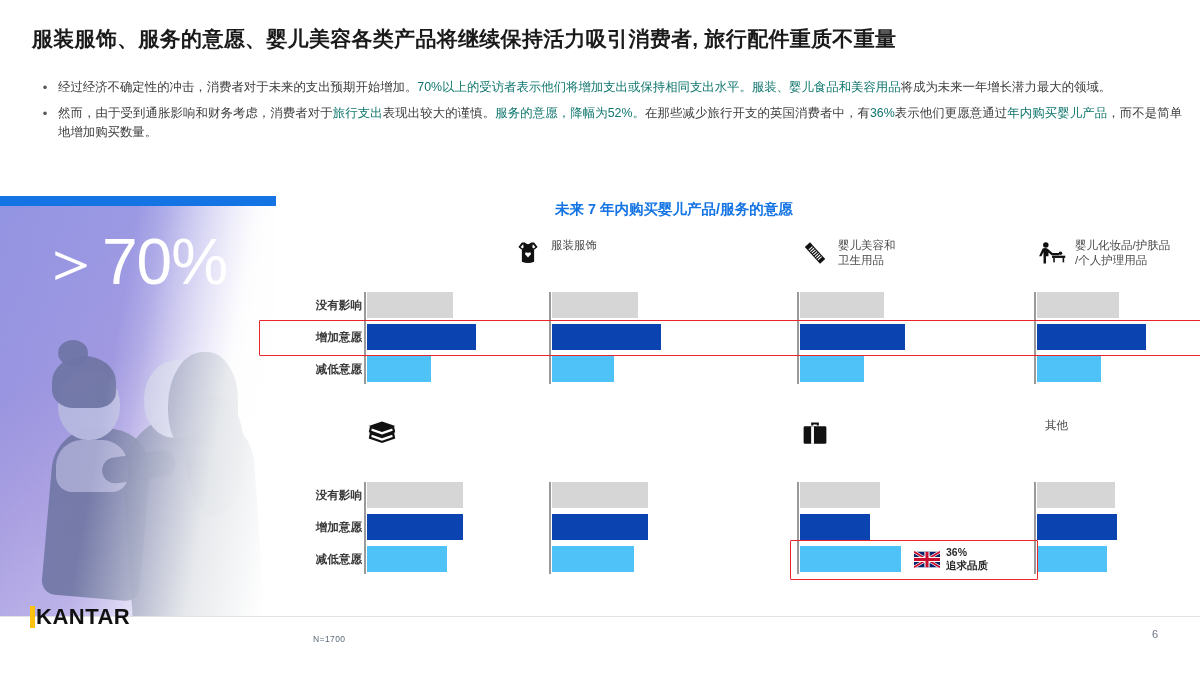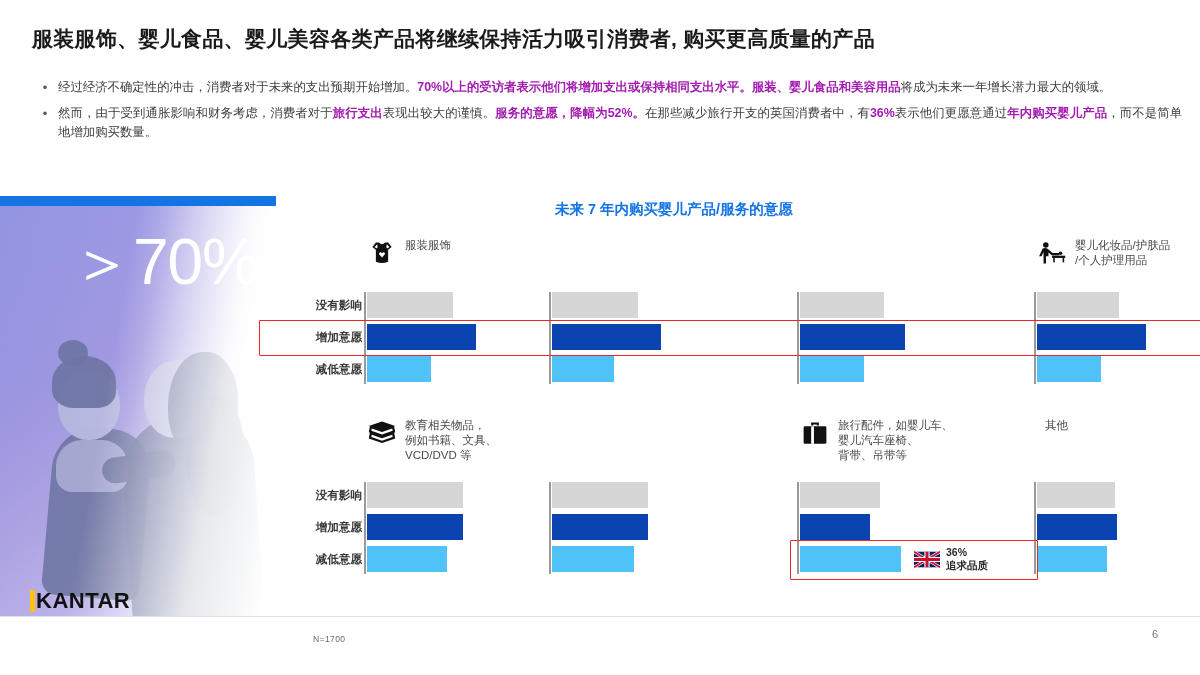--- a/index.html
+++ b/index.html
@@ -18,21 +18,21 @@
   #bullet-list{position:absolute;left:32px;top:78px;width:1150px;}
   .bullet-row{display:flex;margin-bottom:7px;}
   .bullet-dot{
     width:26px;flex:0 0 26px;color:#555;font-size:13px;line-height:18px;
     text-align:center;padding-top:1px;
   }
   .bullet-text{
     flex:1;font-size:12.4px;color:#3d3d3d;line-height:1.55;
     text-align:justify;
   }
-  .bullet-text b{color:#a21caf;font-weight:bold;}
+  .bullet-text b{color:#0f766e;font-weight:normal;}
   
   #hero-panel{
     position:absolute;left:0;top:196px;width:276px;height:420px;overflow:hidden;
   }
   #hero-topbar{position:absolute;left:0;top:0;width:100%;height:10px;background:#1474e4;}
   #hero-bg{
     position:absolute;left:0;top:10px;width:100%;height:410px;
     background:
       linear-gradient(100deg, rgba(138,138,228,0) 48%, rgba(255,255,255,.92) 78%, #ffffff 97%),
       linear-gradient(160deg,#8f94e3 0%,#9a93dd 38%,#b6a7e0 62%,#cfc4ec 85%,#e9e4f6 100%);
@@ -54,21 +54,21 @@
   #kid-arm{left:84px;top:118px;width:74px;height:26px;background:#3f5269;border-radius:14px;transform:rotate(-8deg);opacity:.9;}
   #kid-bib{left:38px;top:104px;width:72px;height:52px;background:#b7c0cb;border-radius:26px 26px 16px 16px;opacity:.85;}
   #hero-veil{
     position:absolute;left:0;top:10px;width:100%;height:410px;
     background:linear-gradient(100deg, rgba(150,148,225,.55) 0%, rgba(168,160,230,.45) 40%, rgba(255,255,255,.85) 74%, #fff 96%);
     mix-blend-mode:normal;
   }
   #hero-stat{
     position:absolute;left:8px;top:34px;width:250px;color:#fff;
     font-weight:300;font-size:64px;line-height:1;letter-spacing:-1px;
-    text-align:right;
+    text-align:center;
   }
   #hero-sub{
     position:absolute;left:8px;top:108px;width:252px;text-align:center;
     color:#f2f0fb;font-size:15px;letter-spacing:.5px;
   }
   
   #chart-title{
     position:absolute;left:555px;top:200px;font-size:14.5px;font-weight:bold;color:#1474e4;
   }
   #chart-area{position:absolute;left:262px;top:230px;width:938px;height:388px;}
@@ -86,30 +86,30 @@
   .bar.dec{background:#4fc3f7;}
   .hl-box{position:absolute;border:1.6px solid #e8262b;border-radius:1px;pointer-events:none;}
   #uk-callout{
     position:absolute;display:flex;align-items:center;gap:6px;
     background:#ffffff;padding:2px 4px;
   }
   #uk-flag{width:26px;height:17px;flex:0 0 26px;}
   #uk-text{font-size:10.5px;color:#2b2b2b;line-height:1.25;font-weight:bold;white-space:pre-line;}
   
   #footer-rule{position:absolute;left:0;top:616px;width:1200px;height:1px;background:#e2e2e2;}
-  #kantar-logo{position:absolute;left:30px;top:588px;display:flex;align-items:center;}
+  #kantar-logo{position:absolute;left:30px;top:604px;display:flex;align-items:center;}
   #kantar-bar{width:5px;height:22px;background:#ffc20e;margin-right:1px;}
   #kantar-word{font-size:22px;font-weight:bold;color:#111;letter-spacing:.5px;}
   #sample-note{position:absolute;left:313px;top:634px;font-size:8.5px;color:#5a6a7a;letter-spacing:.4px;}
   #page-num{position:absolute;left:1152px;top:628px;font-size:11px;color:#6a7480;}
 </style>
 </head>
 <body>
 
-<div id="slide-title">服装服饰、婴儿食品、婴儿美容各类产品将继续保持活力吸引消费者, 购买更高质量的产品</div>
+<div id="slide-title">服装服饰、服务的意愿、婴儿美容各类产品将继续保持活力吸引消费者, 旅行配件重质不重量</div>
 
 <div id="bullet-list">
   <div class="bullet-row">
     <div class="bullet-dot">•</div>
     <div class="bullet-text">经过经济不确定性的冲击，消费者对于未来的支出预期开始增加。<b>70%以上的受访者表示他们将增加支出或保持相同支出水平。服装、婴儿食品和美容用品</b>将成为未来一年增长潜力最大的领域。</div>
   </div>
   <div class="bullet-row">
     <div class="bullet-dot">•</div>
     <div class="bullet-text">然而，由于受到通胀影响和财务考虑，消费者对于<b>旅行支出</b>表现出较大的谨慎。<b>服务的意愿，降幅为52%。</b>在那些减少旅行开支的英国消费者中，有<b>36%</b>表示他们更愿意通过<b>年内购买婴儿产品</b>，而不是简单地增加购买数量。</div>
   </div>
@@ -129,28 +129,48 @@
     <div class="ph" id="kid-head"></div>
     <div class="ph" id="kid-hair"></div>
     <div class="ph" id="kid-bun"></div>
   </div>
   <div id="hero-veil"></div>
   <div id="hero-stat">＞70%</div>
 </div>
 
 <div id="chart-title">未来 7 年内购买婴儿产品/服务的意愿</div>
 <div id="chart-area">
-    <div class="cat-head" style="left: 105px; top: 6px; width: 230px;">
+    <div class="cat-head" style="left: 105px; top: 6px; width: 230px; justify-content: flex-end;">
       <div class="cat-icon">
         <svg viewBox="0 0 32 32" width="28" height="28">
           <path fill="#111" d="M9 4 L12.5 4 Q16 8 19.5 4 L23 4 L27 9 L23.5 12 L23 12 L23 26 Q16 29 9 26 L9 12 L8.5 12 L5 9 Z M10.5 6 L7.6 9.2 L9.6 10.8 L11 9.4 Z M21.5 6 L20.9 9.3 L22.4 10.8 L24.4 9.2 Z"></path>
           <path fill="#fff" d="M16 16.4 q-1.5-2-2.9-.6 q-1.2 1.2 .4 2.6 L16 21 l2.5-2.6 q1.6-1.4 .4-2.6 q-1.4-1.4-2.9 .6 Z"></path>
         </svg>
       </div>
       <div class="cat-label">服装服饰</div>
+    </div>
+    <div class="cat-head" style="left: 538px; top: 6px; width: 230px;">
+      <div class="cat-icon">
+        <svg viewBox="0 0 32 32" width="28" height="28">
+          <g transform="rotate(-42 16 16)">
+            <rect x="12" y="3" width="8" height="26" fill="#111"></rect>
+            <g fill="#fff">
+              <rect x="13.2" y="8" width="5.6" height="1.2"></rect>
+              <rect x="13.2" y="10.6" width="5.6" height="1.2"></rect>
+              <rect x="13.2" y="13.2" width="5.6" height="1.2"></rect>
+              <rect x="13.2" y="15.8" width="5.6" height="1.2"></rect>
+              <rect x="13.2" y="18.4" width="5.6" height="1.2"></rect>
+              <rect x="13.2" y="21" width="5.6" height="1.2"></rect>
+              <rect x="13.2" y="23.6" width="5.6" height="1.2"></rect>
+            </g>
+          </g>
+        </svg>
+      </div>
+      <div class="cat-label">婴儿美容和
+卫生用品</div>
     </div>
     <div class="cat-head" style="left: 775px; top: 6px; width: 230px;">
       <div class="cat-icon">
         <svg viewBox="0 0 34 26" width="32" height="26">
           <circle cx="10" cy="4" r="3.1" fill="#111"></circle>
           <path fill="#111" d="M6.4 8 q3.4-1.6 6 .6 l5.2 4.4 h7.4 v2.6 h-8.4 L13 12.4 v4.4 h-2.8 V25 H7.4 V12 L5 16.6 H2.4 Z"></path>
           <rect x="17" y="16" width="15" height="2.6" fill="#111"></rect>
           <rect x="18.4" y="18.6" width="1.8" height="5" fill="#111"></rect>
           <rect x="29" y="18.6" width="1.8" height="5" fill="#111"></rect>
           <circle cx="26.6" cy="13.2" r="2" fill="#111"></circle>
@@ -185,35 +205,29 @@
             <path d="M17 1 L32 6.2 L17 11.4 L2 6.2 Z"></path>
             <path d="M17 10.6 L30.6 6 L32 13.2 L17 18.4 L2 13.2 L3.4 6 Z"></path>
             <path d="M17 17.6 L30.6 13 L32 20.2 L17 25.4 L2 20.2 L3.4 13 Z"></path>
           </g>
           <g fill="#fff">
             <path d="M17 12.9 L28.6 8.9 L29.1 11.4 L17 15.8 L4.9 11.4 L5.4 8.9 Z"></path>
             <path d="M17 19.9 L28.6 15.9 L29.1 18.4 L17 22.8 L4.9 18.4 L5.4 15.9 Z"></path>
           </g>
         </svg>
       </div>
-      <div class="cat-label">教育相关物品，
-例如书籍、文具、
-VCD/DVD 等</div>
     </div>
     <div class="cat-head" style="left: 538px; top: 186px; width: 230px;">
       <div class="cat-icon">
         <svg viewBox="0 0 32 30" width="28" height="28">
           <path fill="#111" d="M11.6 3 h8.8 v3.4 h-2.4 V5.2 h-4 v1.2 h-2.4 Z"></path>
           <rect x="3" y="7.4" width="26" height="20" rx="1.6" fill="#111"></rect>
           <rect x="11.6" y="7.4" width="3.2" height="20" fill="#fff"></rect>
         </svg>
       </div>
-      <div class="cat-label">旅行配件，如婴儿车、
-婴儿汽车座椅、
-背带、吊带等</div>
     </div>
     <div class="cat-head" style="left: 775px; top: 186px; width: 230px;">
       <div class="cat-icon" style="width: 0px;"></div>
       <div class="cat-label">其他</div>
     </div>
     <div class="rowlabel" style="left: 0px; top: 258px;">没有影响</div>
     <div class="rowlabel" style="left: 0px; top: 290px;">增加意愿</div>
     <div class="rowlabel" style="left: 0px; top: 322px;">减低意愿</div>
     <div class="axis" style="left: 102px; top: 252px; height: 92px;"></div>
     <div class="bar none" style="left: 105px; top: 252px; width: 96px;"></div>

